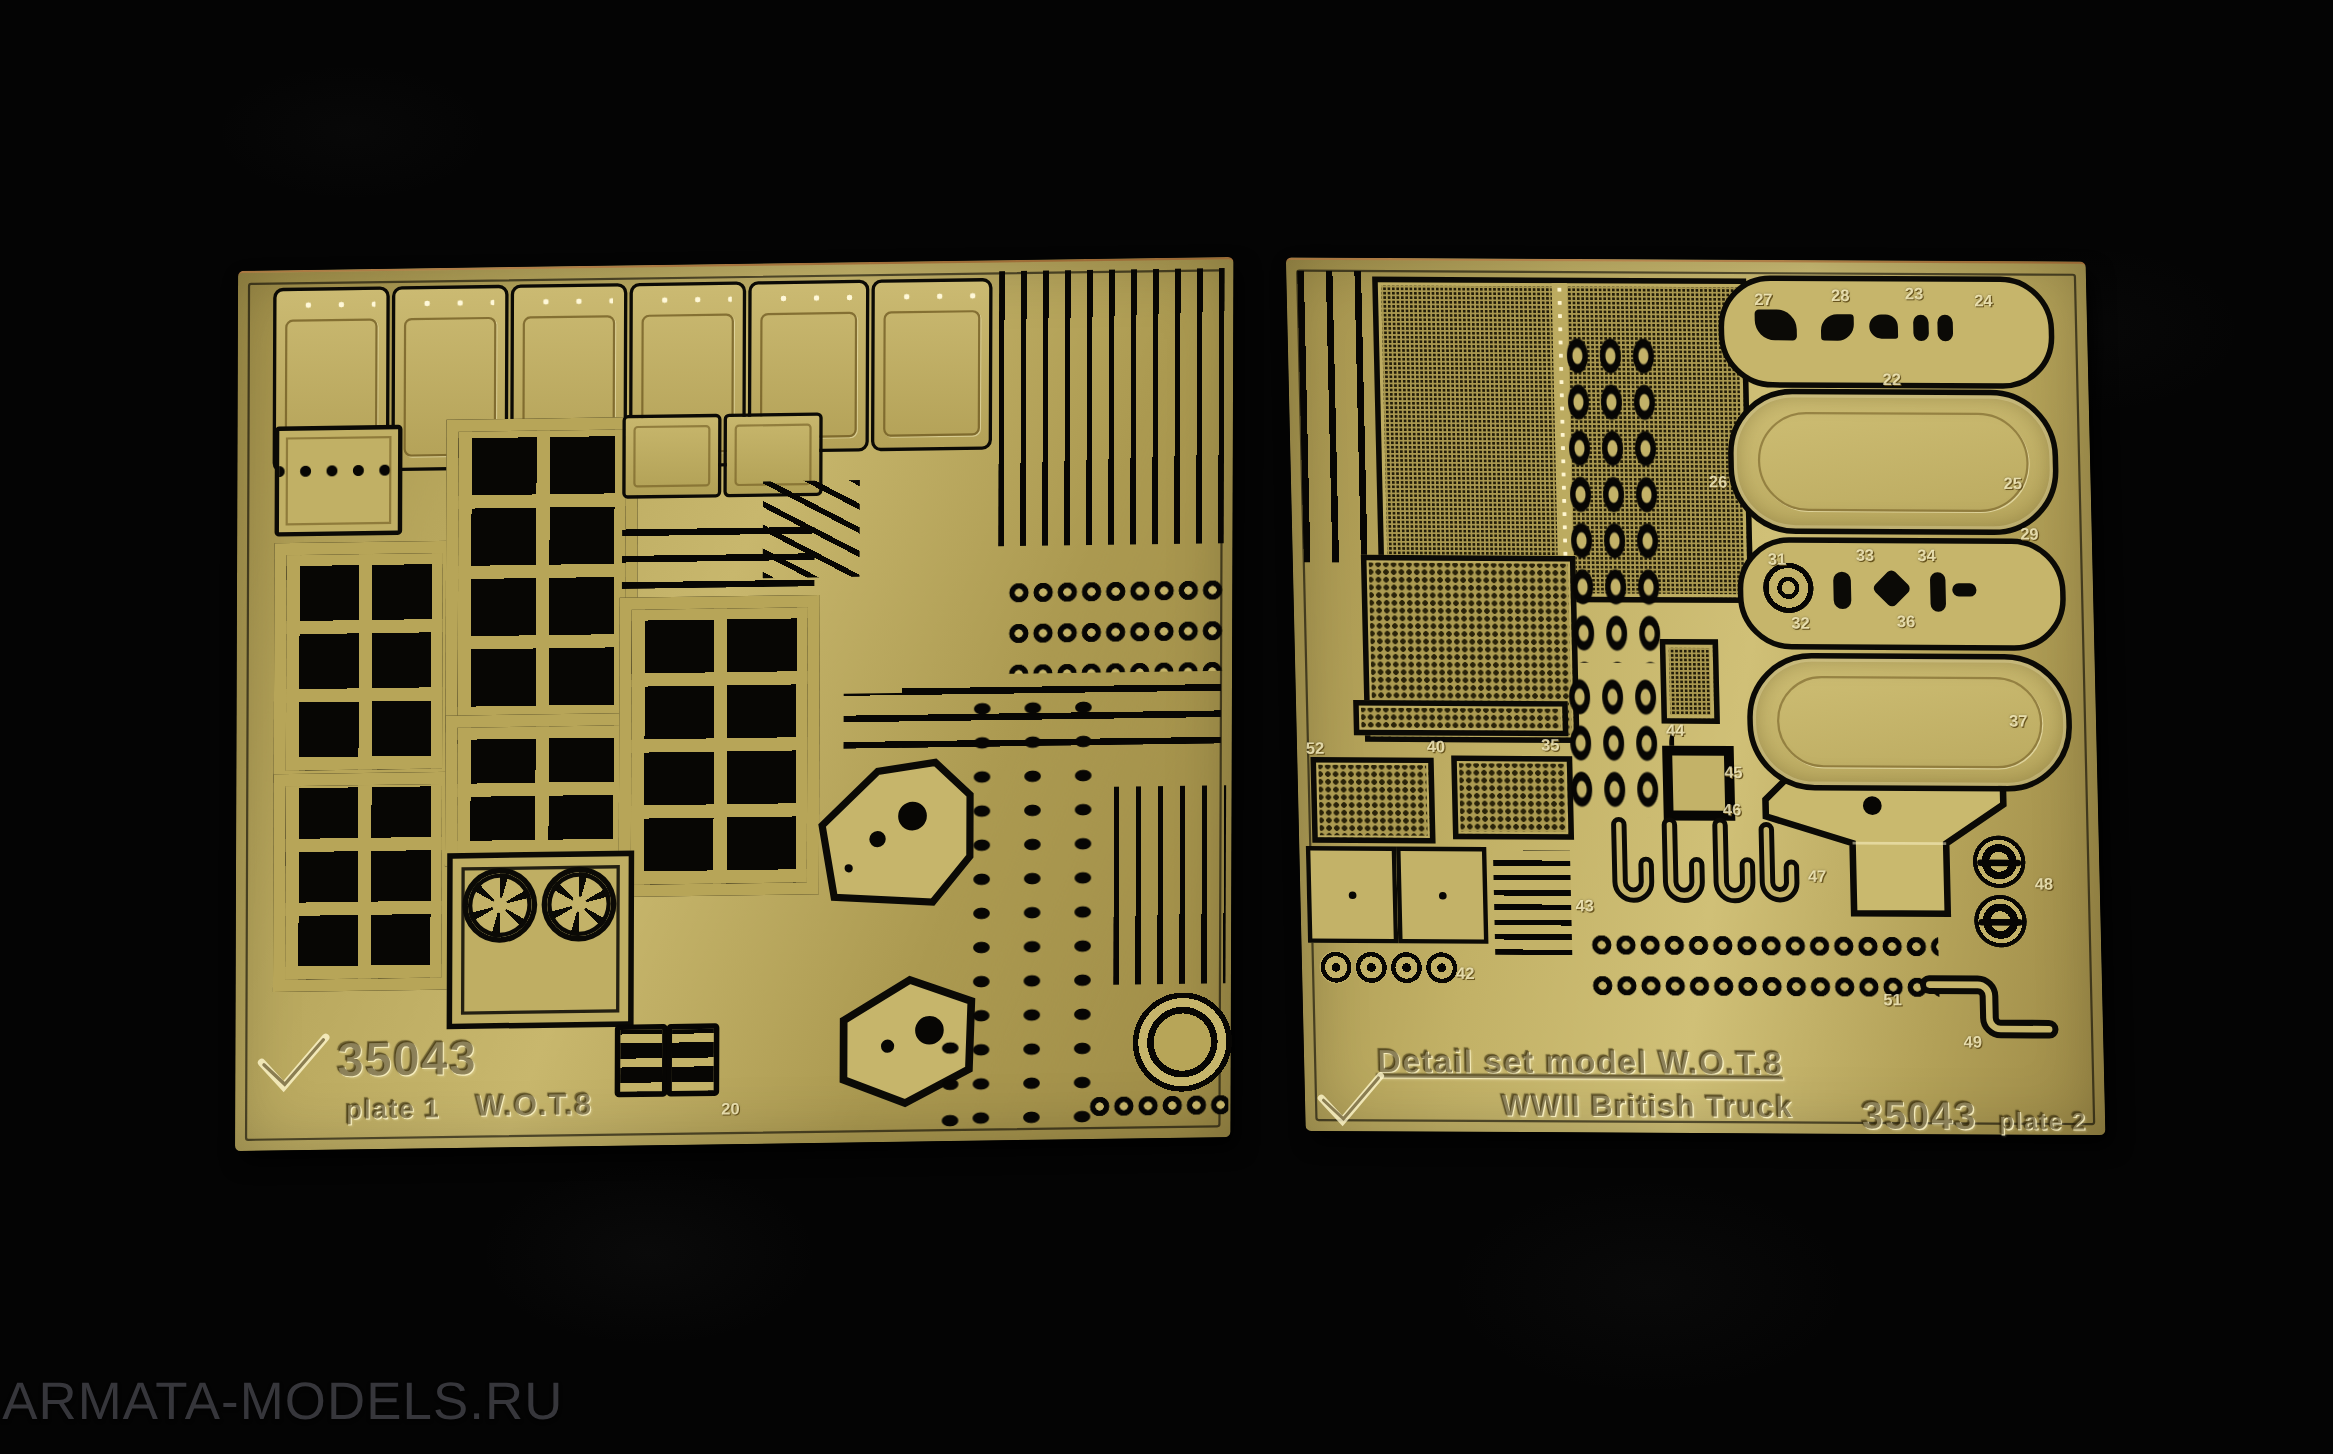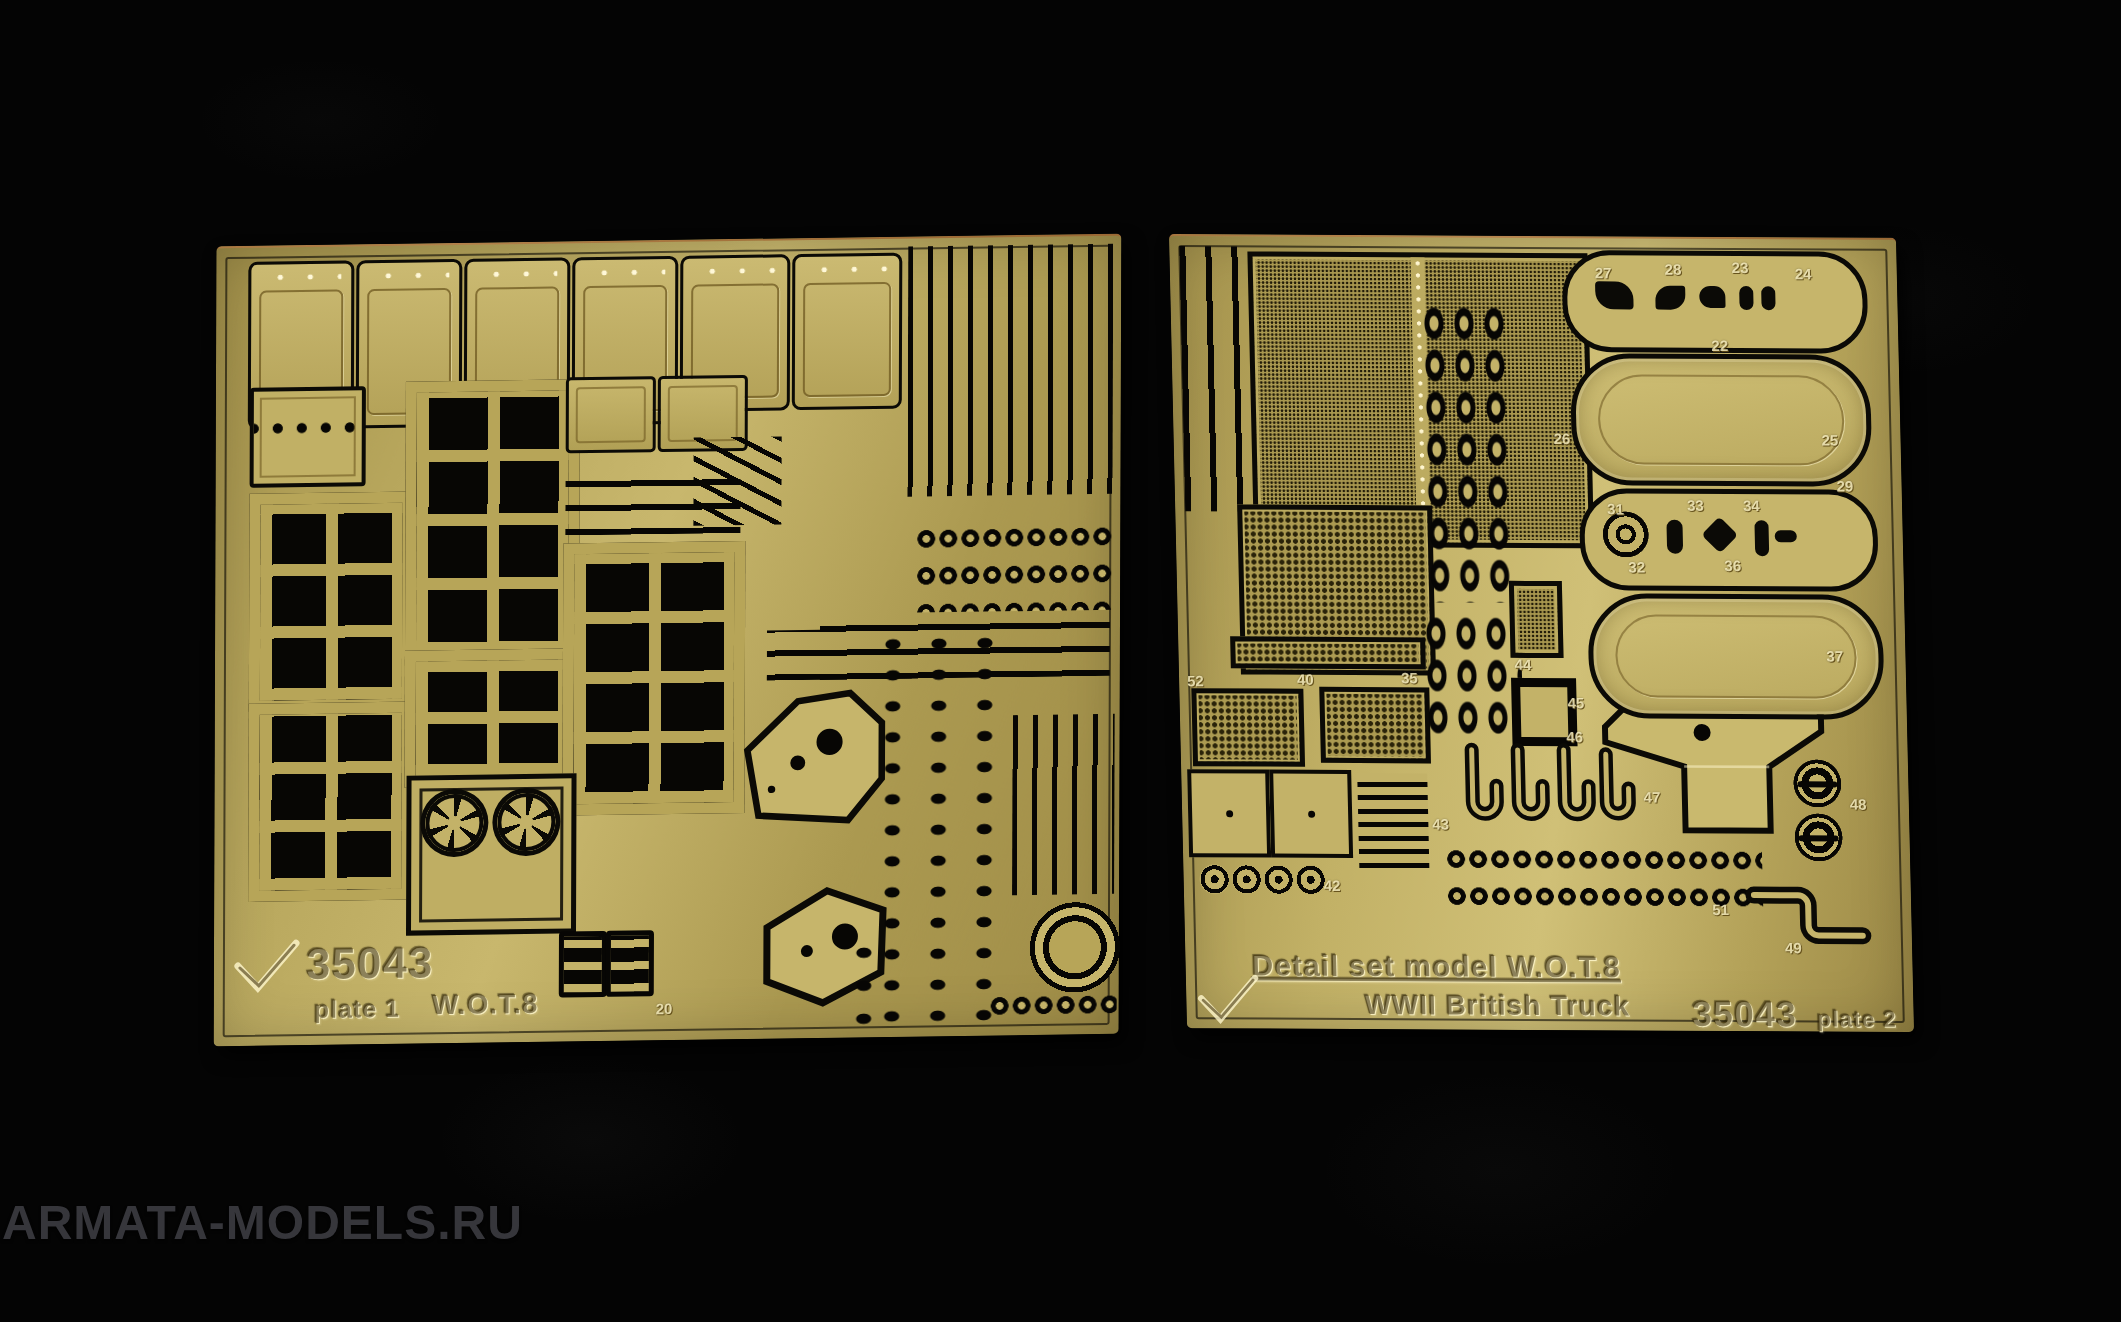--- a/index.html
+++ b/index.html
@@ -88,21 +88,21 @@
   .oval::before{content:'';position:absolute;inset:16px 22px;border-radius:45px;
     border:2px solid rgba(110,88,32,.55);box-shadow:1px 1px 0 rgba(255,250,210,.5);}
   .blob{position:absolute;background:#0b0a06;}
   
   .emb{position:absolute;font-weight:700;color:rgba(64,51,15,.55);letter-spacing:1px;white-space:nowrap;
     text-shadow:1px 1px 0 rgba(255,248,205,.8), 2px 2px 2px rgba(255,248,205,.25), -1px -1px 1px rgba(38,29,5,.55);}
   .pnum{position:absolute;font-weight:700;font-size:15px;color:rgba(255,246,200,.8);white-space:nowrap;
     text-shadow:1px 1px 0 rgba(95,75,22,.9), 0 0 2px rgba(0,0,0,.35);}
   .part88{position:absolute;border:5px solid #070604;border-radius:4px;background:#c3b268;
     background-image:repeating-linear-gradient(0deg,transparent 0 8px,#070604 8px 22px);}
-  #watermark{position:absolute;left:2px;top:1195px;font-size:48px;font-weight:700;
+  #watermark{position:absolute;left:2px;top:1247px;font-size:48px;font-weight:400;
     letter-spacing:1px;color:#36363b;text-shadow:0 2px 3px rgba(0,0,0,.6);}
   svg{position:absolute;overflow:visible;}
 </style>
 </head>
 <body>
 
 <div id="scene">
 
   <div class="plate" id="plateL">
     <div class="rim"></div>

